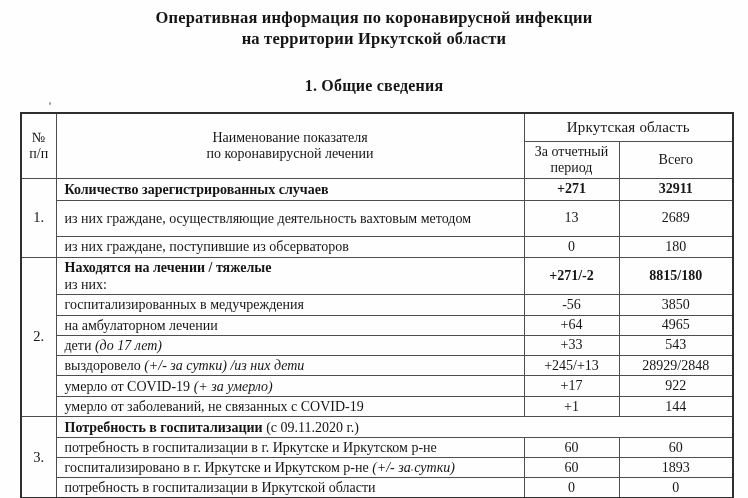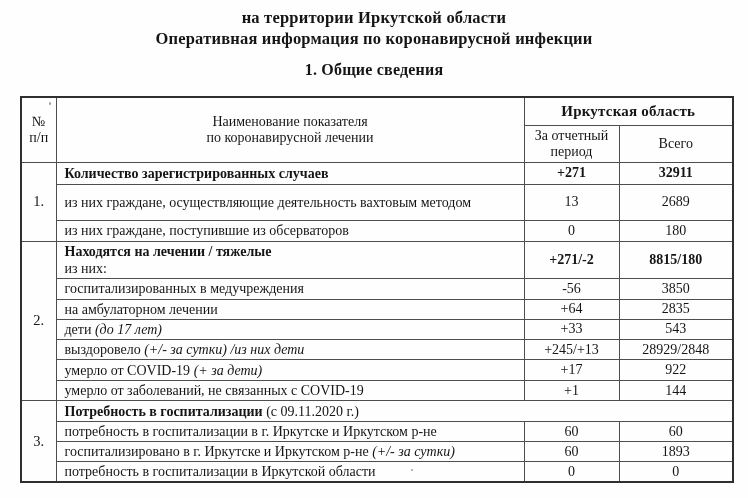--- a/index.html
+++ b/index.html
@@ -5,53 +5,53 @@
   html,body{margin:0;padding:0;}
   body{
     width:748px;height:498px;overflow:hidden;position:relative;
     background:#fefefe;color:#151515;
     font-family:"Liberation Serif","DejaVu Serif",serif;
   }
   .title-block{ text-align:center; margin-top:7px; line-height:21px; }
   .title-line{ font-weight:bold; font-size:16.5px; letter-spacing:.2px; }
   .title-line.plain{ font-weight:normal; font-size:16px; }
   .section-heading{
-    text-align:center; font-weight:bold; font-size:16px; margin-top:12px; letter-spacing:.2px;
+    text-align:center; font-weight:bold; font-size:16px; margin-top:28px; letter-spacing:.2px;
   }
   table.report{
     border-collapse:collapse; table-layout:fixed;
     width:712px; margin:17px 0 0 20px;
     font-size:14px;
     border:2px solid #2f2f2f;
   }
   th,td{
     border:1px solid #4e4e4e;
     padding:0 5px;
     vertical-align:middle;
     overflow:hidden;
   }
   thead th{ font-weight:normal; text-align:center; line-height:1.15; padding:2px 3px; }
-  th.region{ font-weight:bold; font-size:15px; letter-spacing:.2px; }
+  th.region{ font-weight:normal; font-size:15px; letter-spacing:.2px; }
   thead tr.h1{ height:28px; }
   thead tr.h2{ height:34px; }
   td.num{ text-align:center; font-size:14.5px; }
   td.name{ text-align:left; line-height:1.22; padding:1px 7px 1px 8px; }
   td.name.just{ text-align:justify;font-family:Liberation Serif, serif; }
   td.val{ text-align:center; }
   .b{ font-weight:bold;text-align:center; }
   .i{ font-style:italic; }
   
   .speck{ position:absolute; background:#9a9a9a; border-radius:50%; }
 </style>
 </head>
 <body>
 
 <div class="title-block">
+  <div class="title-line">Оперативная информация по коронавирусной инфекции</div>
   <div class="title-line">на территории Иркутской области</div>
-  <div class="title-line">Оперативная информация по коронавирусной инфекции</div>
 </div>
 
 <div class="section-heading">1. Общие сведения</div>
 
 <table class="report">
   <colgroup>
     <col style="width:35px">
     <col style="width:468px">
     <col style="width:95px">
     <col style="width:114px">
@@ -97,34 +97,34 @@
         <td class="val b">8815/180</td>
       </tr>
       <tr style="height: 21px;">
         <td class="name"><span>госпитализированных в медучреждения</span></td>
         <td class="val">-56</td>
         <td class="val">3850</td>
       </tr>
       <tr style="height: 20px; margin-left: 8px;">
         <td class="name"><span>на амбулаторном лечении</span></td>
         <td class="val">+64</td>
-        <td class="val">2835</td>
+        <td class="val">4965</td>
       </tr>
       <tr style="height: 17px;">
         <td class="name"><span>дети </span><span class="i">(до 17 лет)</span></td>
         <td class="val">+33</td>
         <td class="val">543</td>
       </tr>
       <tr style="height: 16px;">
         <td class="name"><span>выздоровело </span><span class="i">(+/- за сутки) /из них дети</span></td>
         <td class="val">+245/+13</td>
         <td class="val">28929/2848</td>
       </tr>
       <tr style="height: 21px;">
-        <td class="name"><span>умерло от COVID-19 </span><span class="i">(+ за дети)</span></td>
+        <td class="name"><span>умерло от COVID-19 </span><span class="i">(+ за умерло)</span></td>
         <td class="val">+17</td>
         <td class="val">922</td>
       </tr>
       <tr style="height: 17px; padding-left: 21px;">
         <td class="name"><span>умерло от заболеваний, не связанных с COVID-19</span></td>
         <td class="val">+1</td>
         <td class="val">144</td>
       </tr>
       <tr style="height: 21px;">
         <td class="num" rowspan="4">3.</td>

